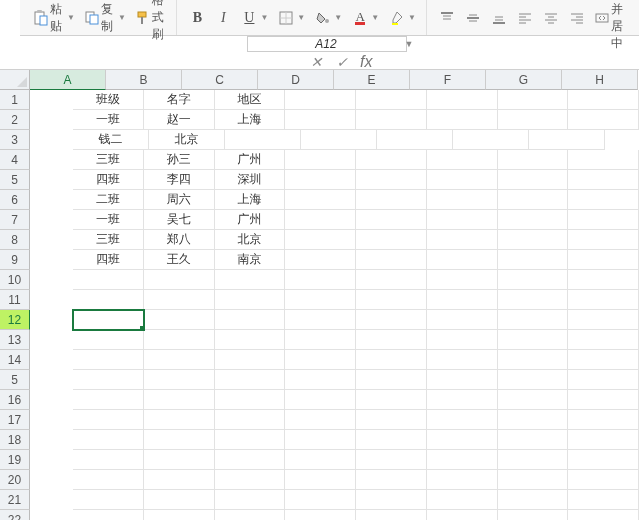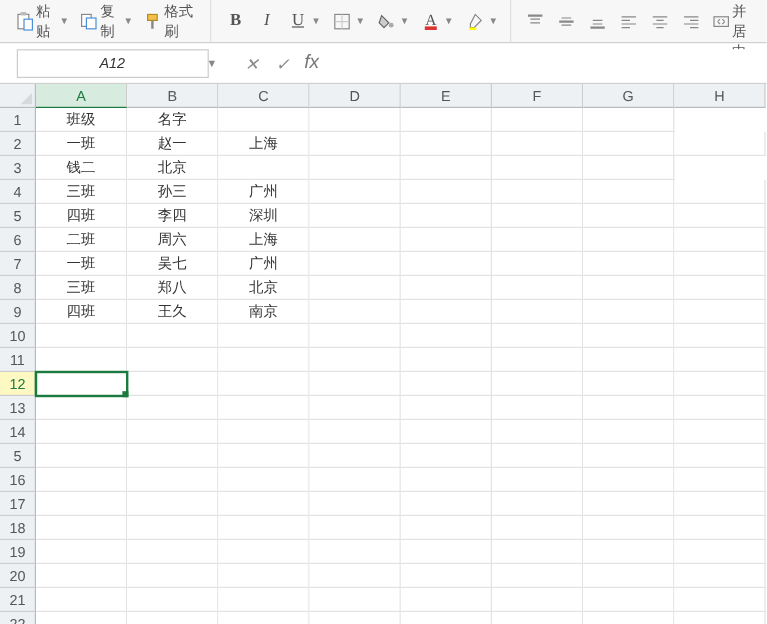--- a/index.html
+++ b/index.html
@@ -1,49 +1,49 @@
 <!DOCTYPE html>
 <html><head>
 <meta charset="utf-8">
 <style>
   * { box-sizing: border-box; margin: 0; padding: 0; }
   body { font-family: "Microsoft YaHei", SimSun, Arial, sans-serif; font-size: 12px; background: #fff; color: #333; width: 639px; height: 520px; overflow: hidden; }
 
   
-  .toolbar { height: 36px; display: flex; align-items: center; padding: 0 4px; border-bottom: 1px solid #d0d0d0; gap: 2px; background: #f7f7f7; }
+  .toolbar { height: 36px; display: flex; align-items: center; padding: 0 4px; border-bottom: 1px solid #d0d0d0; gap: 2px; background: #f7f7f7; margin-left: 20px; }
   .tb-group { display: flex; align-items: center; gap: 2px; padding: 0 6px; border-right: 1px solid #e0e0e0; height: 100%; }
   .tb-group:last-child { border-right: none; }
   .tb-btn { display: flex; align-items: center; gap: 2px; padding: 3px 4px; cursor: pointer; border-radius: 2px; color:#555; }
   .tb-icon { width: 16px; height: 16px; display: flex; align-items: center; justify-content: center; }
   .tb-label { font-size: 12px; color: #555; }
   .drop { font-size: 8px; color: #888; margin-left:1px;}
   svg { display:block; }
 
   
-  .formula-bar { height: 34px; display: flex; align-items: center; border-bottom: 1px solid #d0d0d0; padding-left: 14px; gap: 0; }
+  .formula-bar { height: 34px; display: flex; align-items: center; border-bottom: 1px solid #d0d0d0; padding-left: 14px; gap: 0; flex-direction: column; }
   .namebox-wrap { width: 160px; height: 24px; border: 1px solid #ccc; display: flex; align-items: center; background: #fff; }
   .namebox { flex: 1; border: none; outline: none; text-align: center; font-size: 12px; color:#333; font-style: italic;}
   .nb-drop { width: 16px; text-align: center; color: #888; cursor: pointer; font-size:9px;}
   .fx-controls { display: flex; align-items: center; gap: 10px; margin-left: 28px; color: #888; font-size: 14px;}
   .fx-btn { cursor: pointer; padding: 2px; font-style: italic;}
   .fx-label { font-style: italic; color:#777; font-size:16px;}
   .formula-input { flex:1; border:none; outline:none; padding:0 8px; height:24px; font-size:12px;}
 
   
   .grid { position: relative; }
   .corner { position: absolute; left:0; top:0; width: 30px; height: 20px; background: #eef1f4; border-right: 1px solid #bbb; border-bottom: 1px solid #bbb; display:flex;align-items:flex-end;justify-content:flex-end;padding:2px;}
   .corner svg{opacity:.45}
   .col-headers { position: absolute; left: 30px; top: 0; right: 0; height: 20px; display: flex; }
   .col-h { width: 76px; height: 20px; background: #eef1f4; border-right: 1px solid #ccc; border-bottom: 1px solid #bbb; display: flex; align-items: center; justify-content: center; color: #555; font-size: 12px;}
   .col-h.active { background:#d7ebdf; color:#1a7a3f; border-bottom-color:#1a7a3f;}
   .row-headers { position: absolute; left:0; top: 20px; width: 30px; }
   .row-h { height: 20px; background: #eef1f4; border-bottom: 1px solid #ccc; border-right: 1px solid #bbb; display: flex; align-items: center; justify-content: center; color: #555; font-size: 12px;}
-  .row-h.active { background:#fef9c3; color:#1a7a3f; border-right-color:#1a7a3f;}
+  .row-h.active { background:#bef264; color:#1a7a3f; border-right-color:#1a7a3f;}
   .cells { position: absolute; left: 30px; top: 20px; right: 0; }
-  .row { display: flex; height: 20px; }
+  .row { display: flex; height: 20px; margin-left: 43px; }
   .cell { width: 76px; height: 20px; border-right: 1px solid #e2e2e2; border-bottom: 1px solid #e2e2e2; display: flex; align-items: center; justify-content: center; font-size: 12px; color:#333; background:#fff;}
   .cell.selected { outline: 2px solid #1a7a3f; outline-offset: -1px; background: #fff; z-index: 2; position: relative;}
   .fill-handle { position:absolute; width:5px; height:5px; background:#1a7a3f; right:-2px; bottom:-2px; cursor:crosshair;}
 </style>
 </head>
 <body>
 
 <div class="toolbar">
   <div class="tb-group">
     <div class="tb-btn">
@@ -245,20 +245,21 @@
       <div class="row-h">18</div>
       <div class="row-h">19</div>
       <div class="row-h">20</div>
       <div class="row-h">21</div>
       <div class="row-h">22</div>
     </div>
   <div class="cells" id="cells">
       <div class="row">
         <div class="cell">班级</div>
         <div class="cell">名字</div>
+        <div class="cell">地区</div>
         <div class="cell"></div>
         <div class="cell"></div>
         <div class="cell"></div>
         <div class="cell"></div>
         <div class="cell"></div>
       </div>
       <div class="row">
         <div class="cell">一班</div>
         <div class="cell">赵一</div>
         <div class="cell">上海</div>

